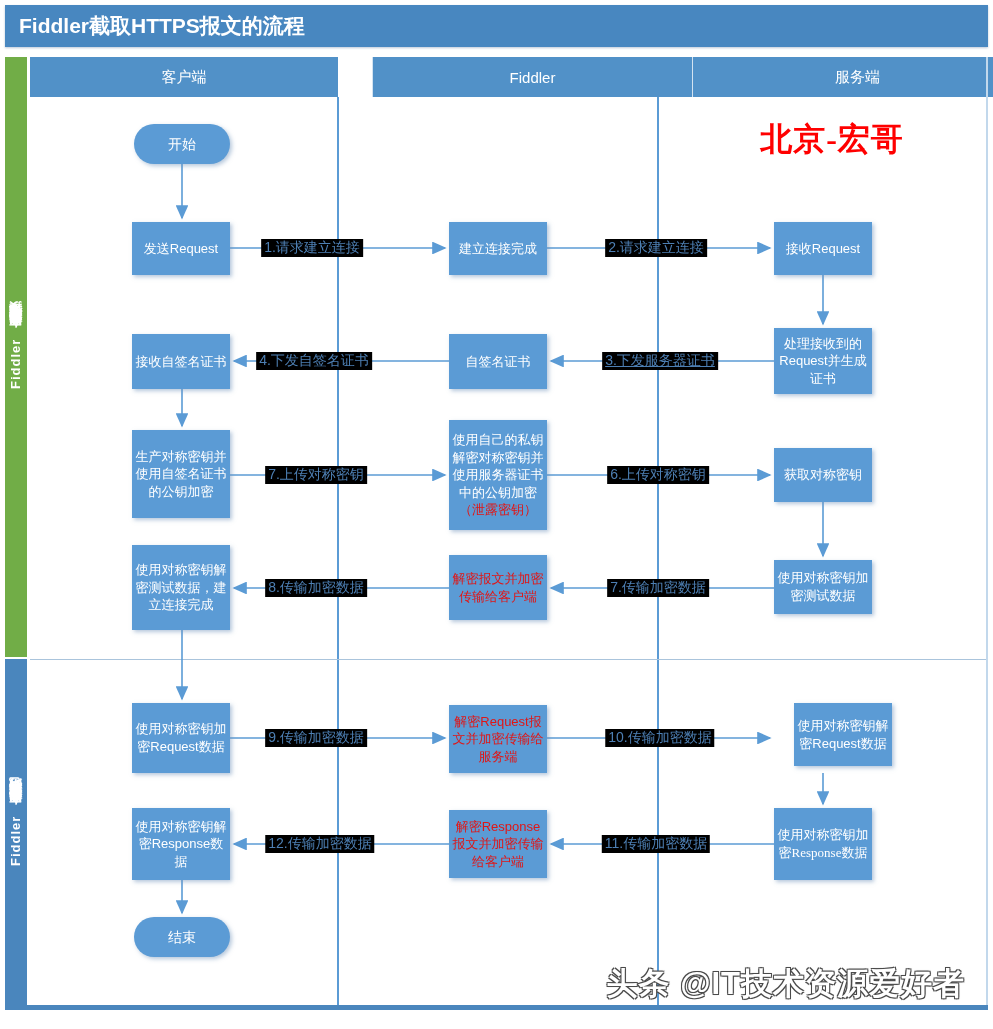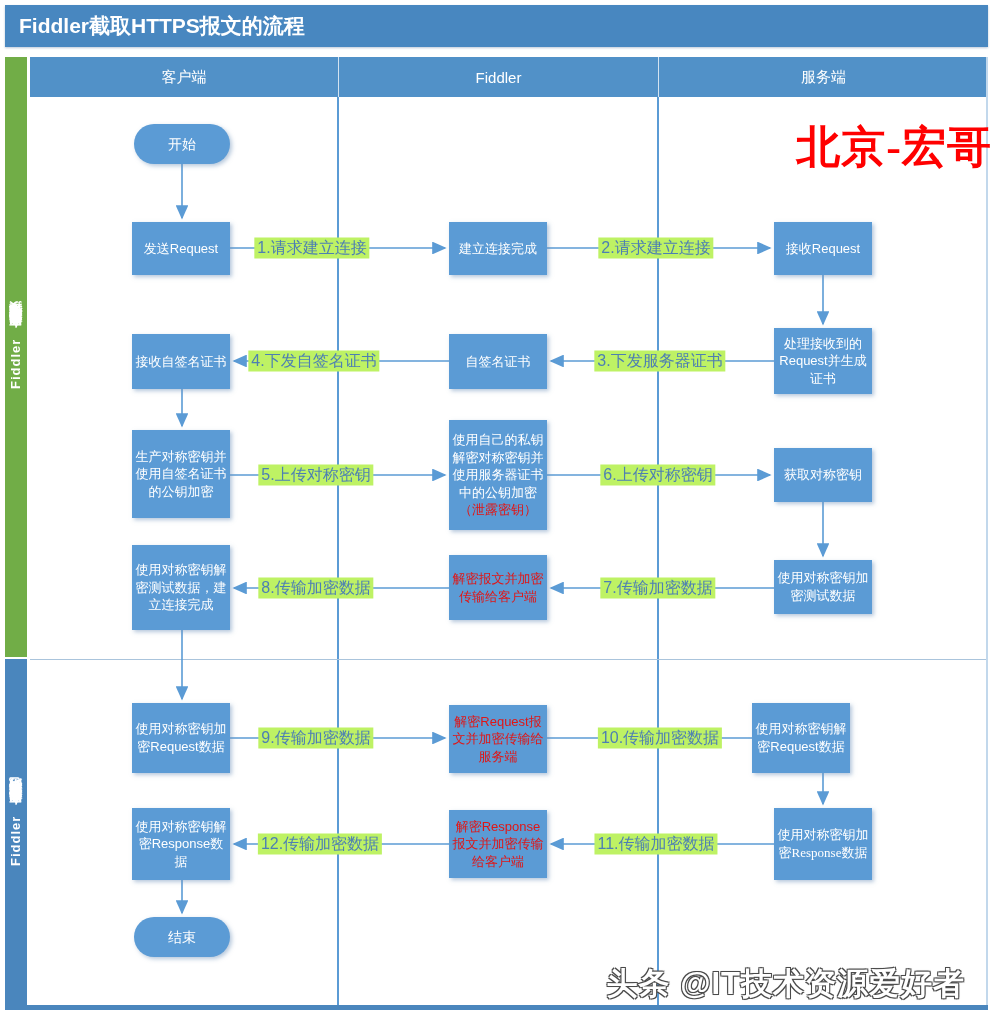--- a/index.html
+++ b/index.html
@@ -3,41 +3,41 @@
 <meta charset="utf-8">
 <style>
   html,body{margin:0;padding:0;background:#fff;}
   .page{position:relative;width:993px;height:1029px;background:#fff;overflow:hidden;
         font-family:"Liberation Sans","DejaVu Sans",sans-serif;}
   .titlebar{position:absolute;left:5px;top:5px;width:983px;height:42px;background:#4887c0;
         color:#fff;font-size:21px;font-weight:bold;line-height:42px;padding-left:14px;
         box-sizing:border-box;box-shadow:0 1px 2px rgba(90,120,160,.4);}
   .headercell{position:absolute;top:57px;height:40px;background:#5191c8;color:#fff;
         font-size:15px;display:flex;align-items:center;justify-content:center;}
-  .hc2,.hc3{border-left:1px solid rgba(255,255,255,.75);box-sizing:border-box;}
+  .hc2,.hc3{border-left:1px solid rgba(255,255,255,.75);box-sizing:border-box;margin-left:34px;}
   .lanebar{position:absolute;left:5px;width:22px;}
   .lane1{top:57px;height:600px;background:#71ad47;}
   .lane2{top:659px;height:347px;background:#4a86bd;}
   .lanebar span{writing-mode:vertical-rl;transform:rotate(180deg);color:#fff;font-size:13px;
         font-weight:bold;width:100%;height:100%;display:flex;align-items:center;
         justify-content:center;letter-spacing:1px;}
   .vline{position:absolute;top:97px;height:909px;width:2px;background:#5b9bd5;}
   .lanedivider{position:absolute;left:30px;top:659px;width:956px;height:1px;background:#aac4dc;}
   .rightborder{position:absolute;left:986px;top:57px;width:2px;height:949px;background:#c2d8ec;}
   .bottombar{position:absolute;left:5px;top:1005px;width:983px;height:5px;background:#4a86bd;}
   .node{position:absolute;background:#5b9bd5;color:#fff;display:flex;align-items:center;
         justify-content:center;text-align:center;font-size:13px;line-height:1.35;
         box-shadow:2px 2px 4px rgba(110,145,185,.5);padding:2px 3px;box-sizing:border-box;}
   .pill{border-radius:20px;font-size:14px;}
   .node .red, .red{color:#e01616;}
   .node-text{width:100%;text-align:center;}
-  .edge-label{position:absolute;transform:translate(-50%,-50%);background:#bef264;color:#4d7fb3;
-        font-size:16px;padding:0 3px;white-space:nowrap;}
-  .wm-top{position:absolute;left:672px;top:118px;width:320px;text-align:right;
-        font-family:"Liberation Serif","DejaVu Serif",serif;font-weight:bold;font-size:44px;
+  .edge-label{position:absolute;transform:translate(-50%,-50%);background:#000000;color:#4d7fb3;
+        font-size:14px;padding:0 3px;white-space:nowrap;}
+  .wm-top{position:absolute;left:672px;top:118px;width:320px;text-align:center;
+        font-family:"Liberation Serif","DejaVu Serif",serif;font-weight:bold;font-size:32px;
         color:#ff0000;letter-spacing:1px;}
   .wm-bottom{position:absolute;right:28px;top:963px;font-size:31px;font-weight:bold;color:#fff;
         text-shadow:-1px -1px 0 #4a4a4a,1px -1px 0 #4a4a4a,-1px 1px 0 #4a4a4a,1px 1px 0 #4a4a4a,
         0 0 2px #666;letter-spacing:1px;}
   svg.arrows{position:absolute;left:0;top:0;pointer-events:none;}
 </style>
 </head>
 <body>
 
 <div class="page">
@@ -115,28 +115,28 @@
     <div class="node-text"><span></span><span class="red">解密Request报文并加密传输给服务端</span></div>
   </div>
   <div class="node" style="left:449px;top:810px;width:98px;height:68px;">
     <div class="node-text"><span></span><span class="red">解密Response报文并加密传输给客户端</span></div>
   </div>
 
   <div class="node" style="left:774px;top:222px;width:98px;height:53px;">接收Request</div>
   <div class="node" style="left:774px;top:328px;width:98px;height:66px;">处理接收到的Request并生成证书</div>
   <div class="node" style="left:774px;top:448px;width:98px;height:54px;">获取对称密钥</div>
   <div class="node" style="left:774px;top:560px;width:98px;height:54px;">使用对称密钥加密测试数据</div>
-  <div class="node" style="left:752px;top:703px;width:98px;height:70px;">使用对称密钥解密Request数据</div>
+  <div class="node" style="left:794px;top:703px;width:98px;height:63px;">使用对称密钥解密Request数据</div>
   <div class="node" style="left:774px;top:808px;width:98px;height:72px;font-family:Liberation Serif, serif;">使用对称密钥加密Response数据</div>
 
   <div class="edge-label" style="left:312px;top:248px;">1.请求建立连接</div>
   <div class="edge-label" style="left:656px;top:248px;">2.请求建立连接</div>
-  <div class="edge-label" style="left:660px;top:361px;">3.下发服务器证书</div>
+  <div class="edge-label" style="left:660px;top:361px;text-decoration:underline;">3.下发服务器证书</div>
   <div class="edge-label" style="left:314px;top:361px;">4.下发自签名证书</div>
-  <div class="edge-label" style="left:316px;top:475px;">5.上传对称密钥</div>
+  <div class="edge-label" style="left:316px;top:475px;">7.上传对称密钥</div>
   <div class="edge-label" style="left:658px;top:475px;">6.上传对称密钥</div>
   <div class="edge-label" style="left:658px;top:588px;">7.传输加密数据</div>
   <div class="edge-label" style="left:316px;top:588px;">8.传输加密数据</div>
   <div class="edge-label" style="left:316px;top:738px;">9.传输加密数据</div>
   <div class="edge-label" style="left:660px;top:738px;">10.传输加密数据</div>
   <div class="edge-label" style="left:656px;top:844px;">11.传输加密数据</div>
   <div class="edge-label" style="left:320px;top:844px;">12.传输加密数据</div>
 
   <div class="wm-top">北京-宏哥</div>
   <div class="wm-bottom">头条 @IT技术资源爱好者</div>

